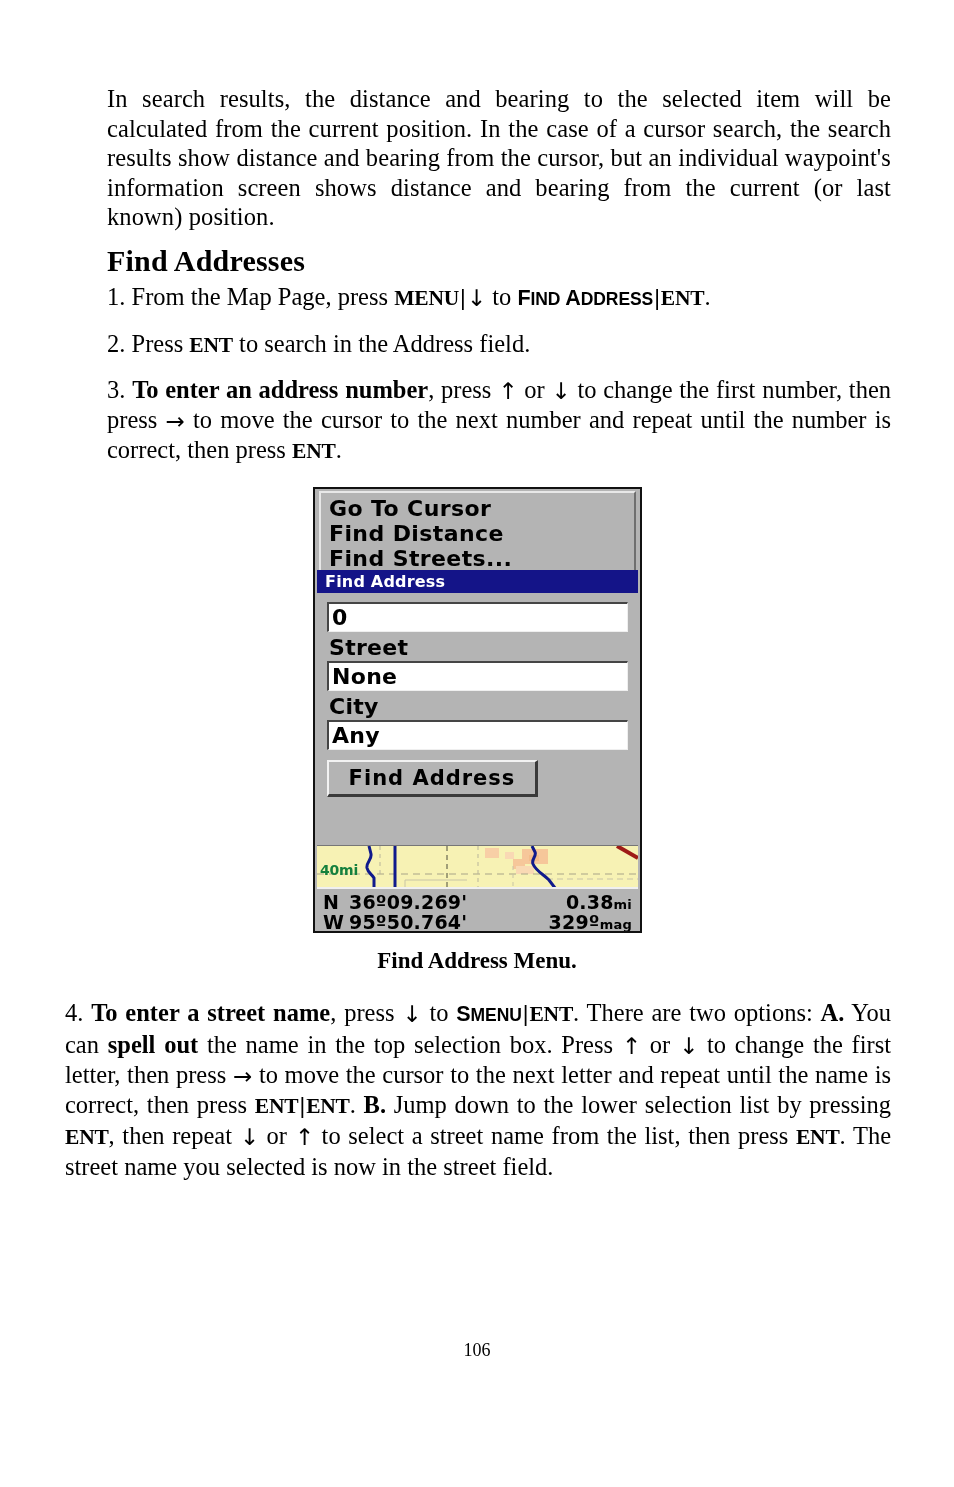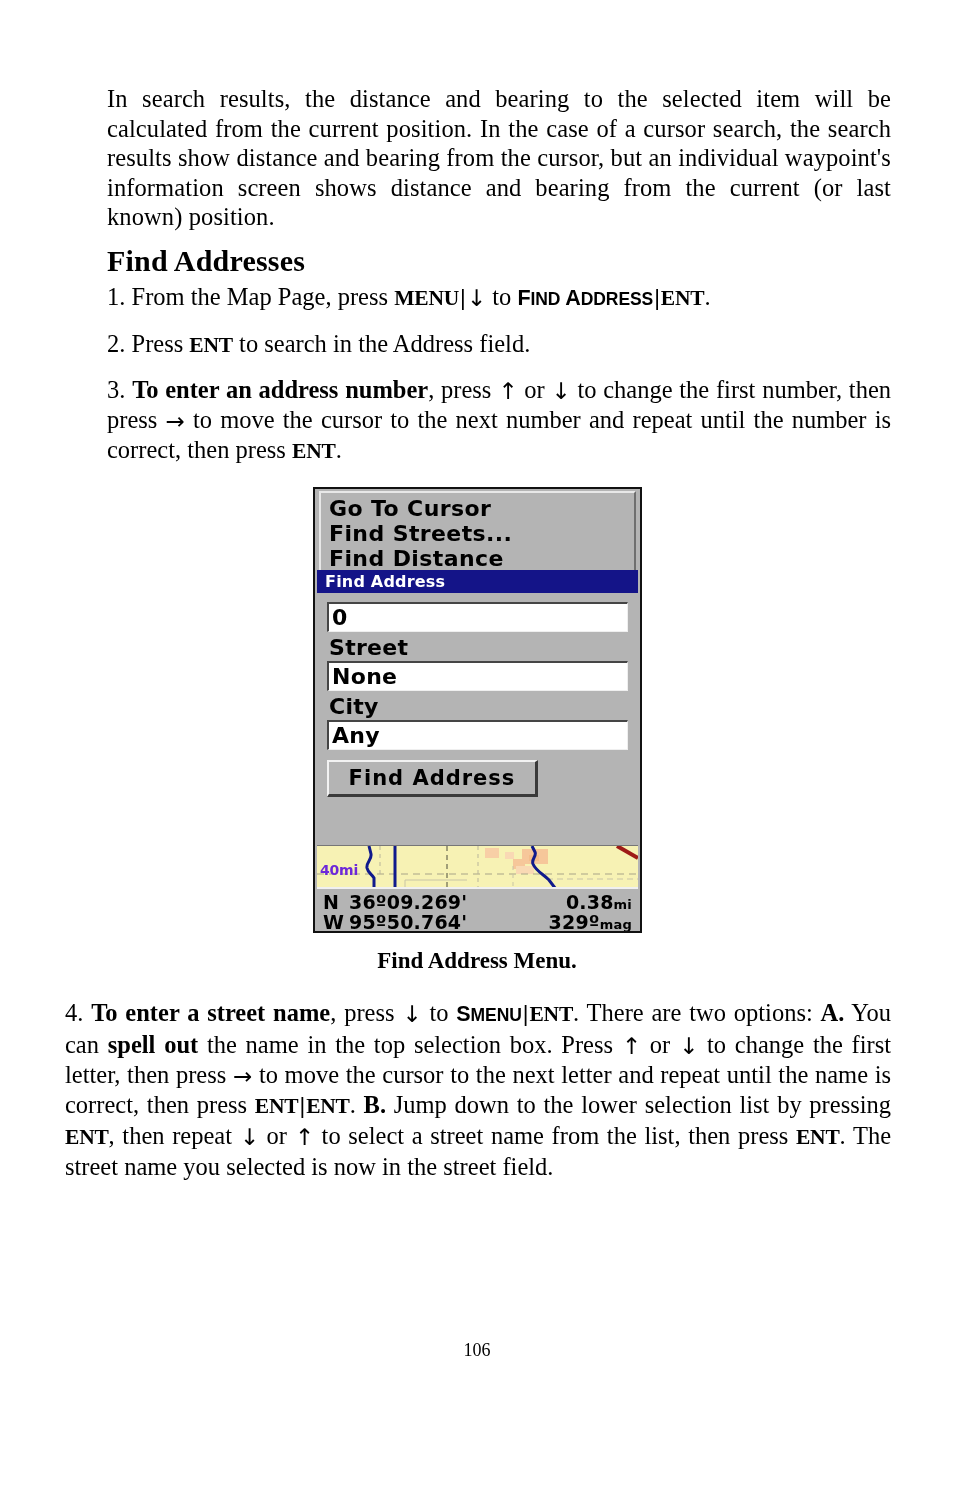--- a/index.html
+++ b/index.html
@@ -221,21 +221,21 @@
     overflow: hidden;
     border-top: 1px solid #777;
   }
   .map-strip svg { display: block; }
   .scale-label {
     position: absolute;
     left: 3px;
     top: 16px;
     font-size: 14px;
     font-weight: bold;
-    color: #6d28d9;
+    color: #15803d;
     font-family: "DejaVu Sans", "Liberation Sans", sans-serif;
     letter-spacing: -0.2px;
   }
 
   
   .coord-bar {
     position: absolute;
     left: 2px;
     top: 398px;
     width: 321px;
@@ -331,22 +331,22 @@
       <span class="key">ENT</span><span>.</span>
     </p>
 
   </div>
 
   <div class="shot-wrap">
     <div class="shot">
 
       <div class="menu-list">
         <div class="menu-item">Go To Cursor</div>
+        <div class="menu-item">Find Distance</div>
         <div class="menu-item">Find Streets...</div>
-        <div class="menu-item">Find Distance</div>
       </div>
 
       <div class="title-bar">Find Address</div>
 
       <div class="dlg-body">
 
         <div class="field">0</div>
 
         <div class="row-label">Street</div>
         <div class="field">None</div>

